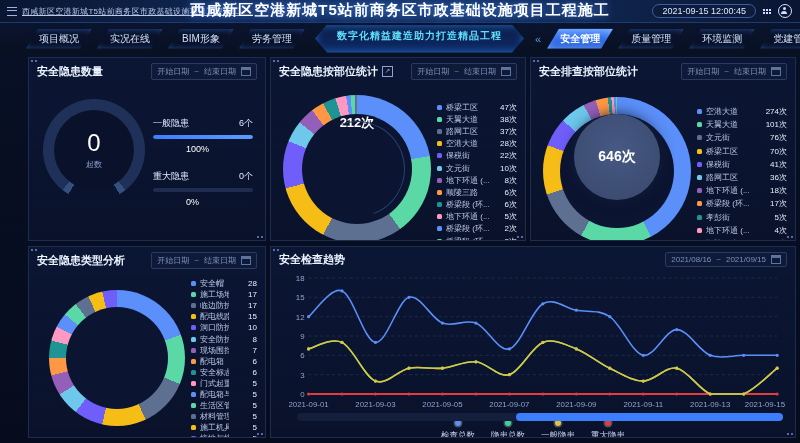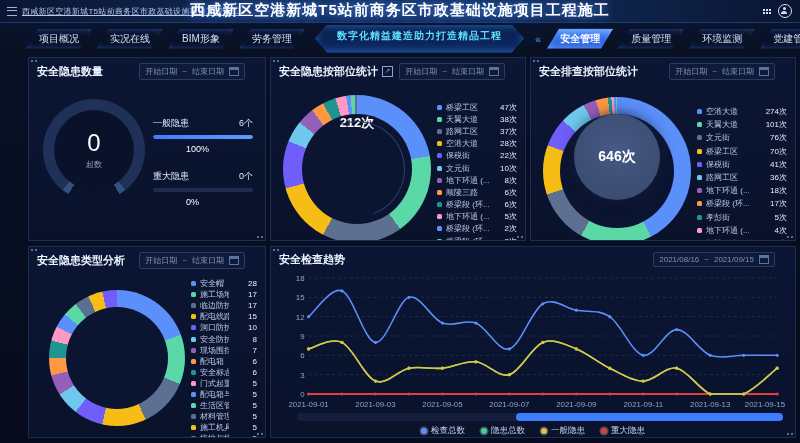--- a/index.html
+++ b/index.html
@@ -21,21 +21,21 @@
   .nav-spacer{flex:1;}
   .banner{flex:none;height:28px;line-height:22px;padding:0 22px;font-size:10px;font-weight:bold;color:#5fe0ff;letter-spacing:1px;background:linear-gradient(180deg,#0b1d49,#0e2a66);box-shadow:inset 0 0 10px rgba(44,150,255,.7);clip-path:polygon(12px 0,calc(100% - 12px) 0,100% 50%,calc(100% - 12px) 100%,12px 100%,0 50%);white-space:nowrap;}
   .chev{flex:none;font-size:11px;color:#5fb4ff;opacity:.85;margin:0 1px;}
 
   
   .grid{position:absolute;left:28px;right:4px;top:57px;bottom:5px;display:grid;grid-template-columns:238px 256px 1fr;grid-template-rows:184px 1fr;gap:5px 4px;}
   .panel{position:relative;background:linear-gradient(180deg,#0b1634,#0a122b);border:1px solid #1d2d52;overflow:hidden;}
   .panel::before{content:"";position:absolute;top:2px;left:2px;width:2px;height:2px;background:#6a86bb;box-shadow:4px 0 0 #6a86bb;opacity:.8;}
   .panel::after{content:"";position:absolute;bottom:2px;right:2px;width:2px;height:2px;background:#6a86bb;box-shadow:-4px 0 0 #6a86bb;opacity:.8;}
   .p5{grid-column:2 / 4;}
-  .phead{display:flex;justify-content:space-between;align-items:center;padding:5px 20px 3px 8px;}
+  .phead{display:flex;justify-content:space-between;align-items:center;padding:5px 8px 3px 8px;}
   .ptitle{font-size:11px;font-weight:bold;color:#eaf2ff;display:flex;align-items:center;gap:4px;white-space:nowrap;}
   .expand{display:inline-block;width:9px;height:9px;border:1px solid #8fa3cc;font-size:7px;line-height:8px;text-align:center;color:#8fa3cc;font-weight:normal;}
   .datepill{display:flex;align-items:center;gap:5px;font-size:8px;color:#7e92bd;border:1px solid #2a3a63;background:#0e1a38;border-radius:2px;padding:2px 5px;white-space:nowrap;cursor:pointer;}
   .cal{display:inline-block;width:8px;height:7px;border:1px solid #5a739f;position:relative;}
   .cal::before{content:"";position:absolute;top:0;left:0;right:0;height:2px;background:#5a739f;}
 
   
   .p1-body{display:flex;padding:8px 10px 0 6px;}
   .gauge-col{width:118px;flex:none;position:relative;height:140px;}
   .gauge{position:absolute;left:8px;top:8px;width:102px;height:102px;border-radius:50%;background:conic-gradient(from 210deg,#33507e 0deg 8deg,#1f3158 8deg 292deg,#33507e 292deg 300deg,transparent 300deg 360deg);}
@@ -75,40 +75,41 @@
   .ldot{flex:none;width:5px;height:5px;border-radius:1.5px;}
   .llabel{flex:1;font-size:8px;color:#b9c7e8;white-space:nowrap;overflow:hidden;}
   .lvalue{flex:none;font-size:8px;color:#e8efff;text-align:right;min-width:24px;}
 
   
   .trend-wrap{padding:0 8px;}
   .trend{display:block;width:100%;height:142px;cursor:crosshair;}
   .dzoom{position:relative;height:8px;margin:1px 12px 3px 26px;background:#131f3d;border-radius:4px;cursor:pointer;}
   .dzoom-fill{position:absolute;left:45%;right:0;top:0;bottom:0;background:#3d7eff;border-radius:4px;}
   .tlegend{display:flex;justify-content:center;gap:16px;align-items:center;height:14px;}
-  .tl-item{display:flex;align-items:center;gap:4px;font-size:8.5px;color:#c6d2ee;cursor:pointer;}
+  .tl-item{display:flex;align-items:center;gap:4px;font-size:8.5px;color:#c6d2ee;cursor:pointer;flex-direction:column;}
   .tl-dot{width:6px;height:6px;border-radius:50%;box-shadow:0 0 0 1.5px rgba(255,255,255,.25);}
 
   
   .icon-grid{display:grid;grid-template-columns:repeat(3,2px);grid-template-rows:repeat(2,2px);gap:1px;}
   .icon-grid i{background:#cfe0ff;display:block;}
   .icon-user{width:12px;height:12px;border:1px solid #cfe0ff;border-radius:50%;position:relative;}
   .icon-user::before{content:"";position:absolute;left:3.5px;top:2px;width:3px;height:3px;border-radius:50%;background:#cfe0ff;}
   .icon-user::after{content:"";position:absolute;left:2px;top:6px;width:6px;height:3px;border-radius:3px 3px 0 0;background:#cfe0ff;}
 </style>
 </head>
 <body>
 
 <div class="stage">
 
   <header class="topbar">
     <span class="burger"></span>
     <span class="mini-title">西咸新区空港新城T5站前商务区市政基础设施项目工程施工</span>
     <div class="main-title">西咸新区空港新城T5站前商务区市政基础设施项目工程施工</div>
     <div class="hdr-right">
+      <span class="clock-pill">2021-09-15 12:00:45</span>
       <span class="icon-grid">
           <i></i>
           <i></i>
           <i></i>
           <i></i>
           <i></i>
           <i></i>
         </span>
       <span class="icon-user"></span>
     </div>

